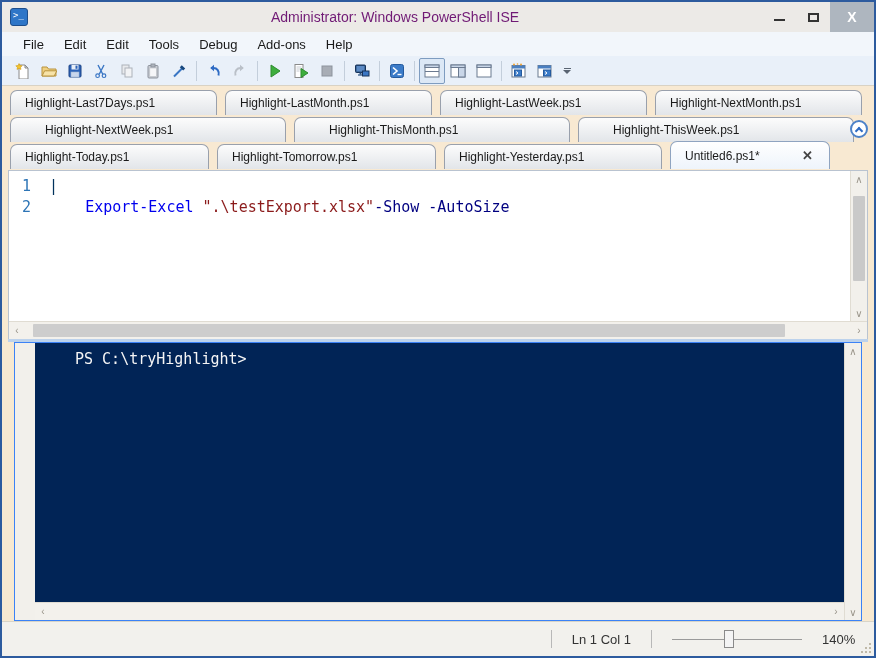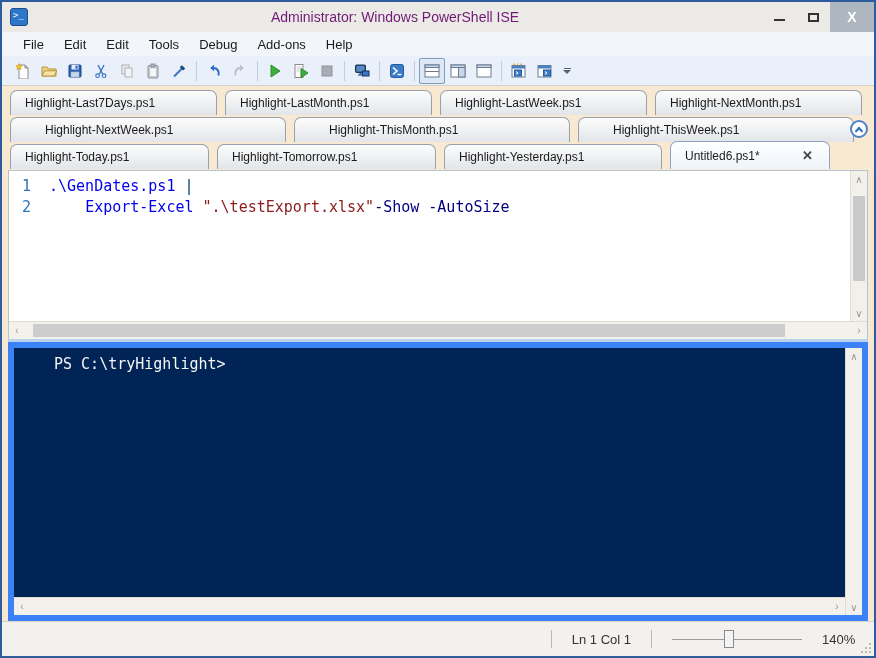--- a/index.html
+++ b/index.html
@@ -62,21 +62,21 @@
   .vscroll{width:17px;background:#f2f0eb;border-left:1px solid #e0dcd2;display:flex;flex-direction:column;align-items:center;flex:0 0 auto;}
   .vscroll .arrow{height:16px;display:flex;align-items:center;justify-content:center;color:#9a958a;font-size:10px;flex:0 0 auto;width:100%;}
   .vscroll .track{flex:1;width:100%;position:relative;}
   .vthumb{position:absolute;left:2px;right:2px;background:#c9c9c9;border-radius:1px;}
   .hscroll{height:18px;background:#f3f1ec;border-top:1px solid #e0dcd2;display:flex;align-items:center;flex:0 0 auto;}
   .hscroll .arrow{width:16px;text-align:center;color:#9a958a;font-size:10px;flex:0 0 auto;}
   .hscroll .track{flex:1;height:100%;position:relative;}
   .hthumb{position:absolute;top:2px;bottom:2px;background:#cdcdcd;border-radius:1px;}
   .splitter{height:3px;background:#bcd2ec;margin:0 6px;flex:0 0 auto;}
   
-  .console-wrap{margin:0 6px;flex:1;display:flex;border:6px solid #3b82f6;background:#f2f0eb;min-height:0;}
+  .console-wrap{margin:0 12px;flex:1;display:flex;border:1px solid #3b82f6;background:#f2f0eb;min-height:0;padding-left:20px;}
   .console-main{flex:1;display:flex;flex-direction:column;min-width:0;}
   .console-screen{flex:1;background:#012456;color:#f5f5f5;font-family:"DejaVu Sans Mono",monospace;font-size:15px;padding:7px 0 0 40px;white-space:pre;}
   
   .statusbar{height:35px;background:#f2f1ed;border-top:1px solid #d8d4c8;display:flex;align-items:center;justify-content:flex-end;padding-right:14px;gap:20px;font-size:13px;color:#333;flex:0 0 auto;position:relative;}
   .sdiv{width:1px;height:18px;background:#b8b8b8;}
   .zoom-slider{width:130px;height:18px;position:relative;display:flex;align-items:center;}
   .zoom-track{width:100%;height:0;border-top:1px solid #9a9a9a;}
   .zoom-thumb{position:absolute;left:40%;top:0;width:10px;height:18px;background:#f4f4f4;border:1px solid #8a8a8a;}
   .zoom-label{min-width:38px;text-align:left;}
   .resize-grip{position:absolute;right:2px;bottom:2px;width:12px;height:12px;
@@ -306,21 +306,21 @@
       </div>
     </div>
     <div class="collapse-btn">
         <i></i>
       </div>
   </div>
 
   <div class="editor-wrap">
     <div class="editor-main">
       <div class="editor-content">
-        <div class="code-line"><span class="gutter-num">1</span><span class="tok-blue">.\GenDates.ps1 </span><span class="tok-op">|</span></div>
+        <div class="code-line"><span class="gutter-num">1</span><span class="tok-op">|</span></div>
         <div class="code-line"><span class="gutter-num">2</span><span class="tok-plain">    </span><span class="tok-blue">Export-Excel</span><span class="tok-plain"> </span><span class="tok-string">".\testExport.xlsx"</span><span class="tok-param">-Show</span><span class="tok-plain"> </span><span class="tok-param">-AutoSize</span></div>
       </div>
       <div class="vscroll">
         <div class="arrow">∧</div>
         <div class="track">
             <div class="vthumb" style="top:8%;height:72%;"></div>
           </div>
         <div class="arrow">∨</div>
       </div>
     </div>

